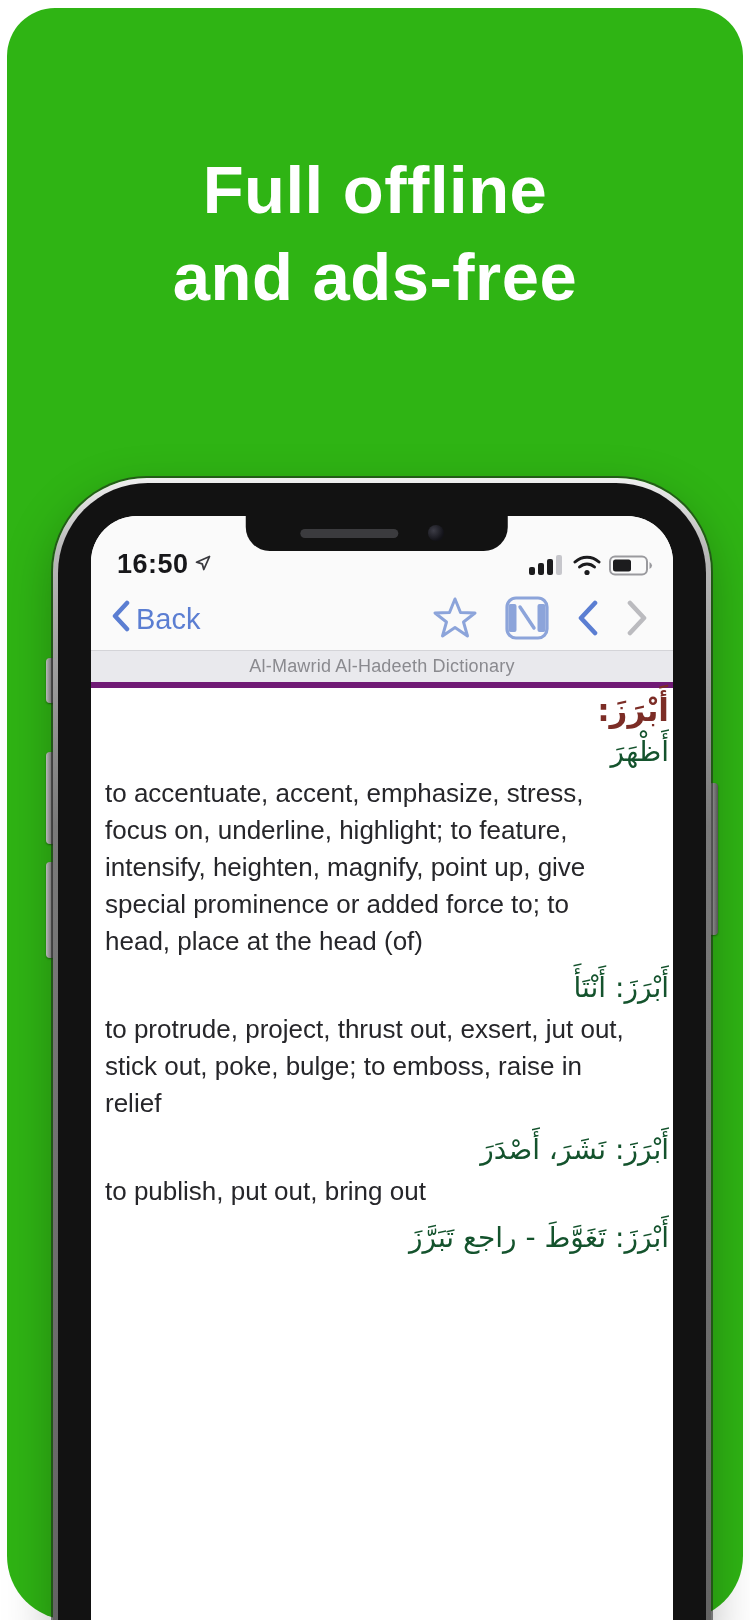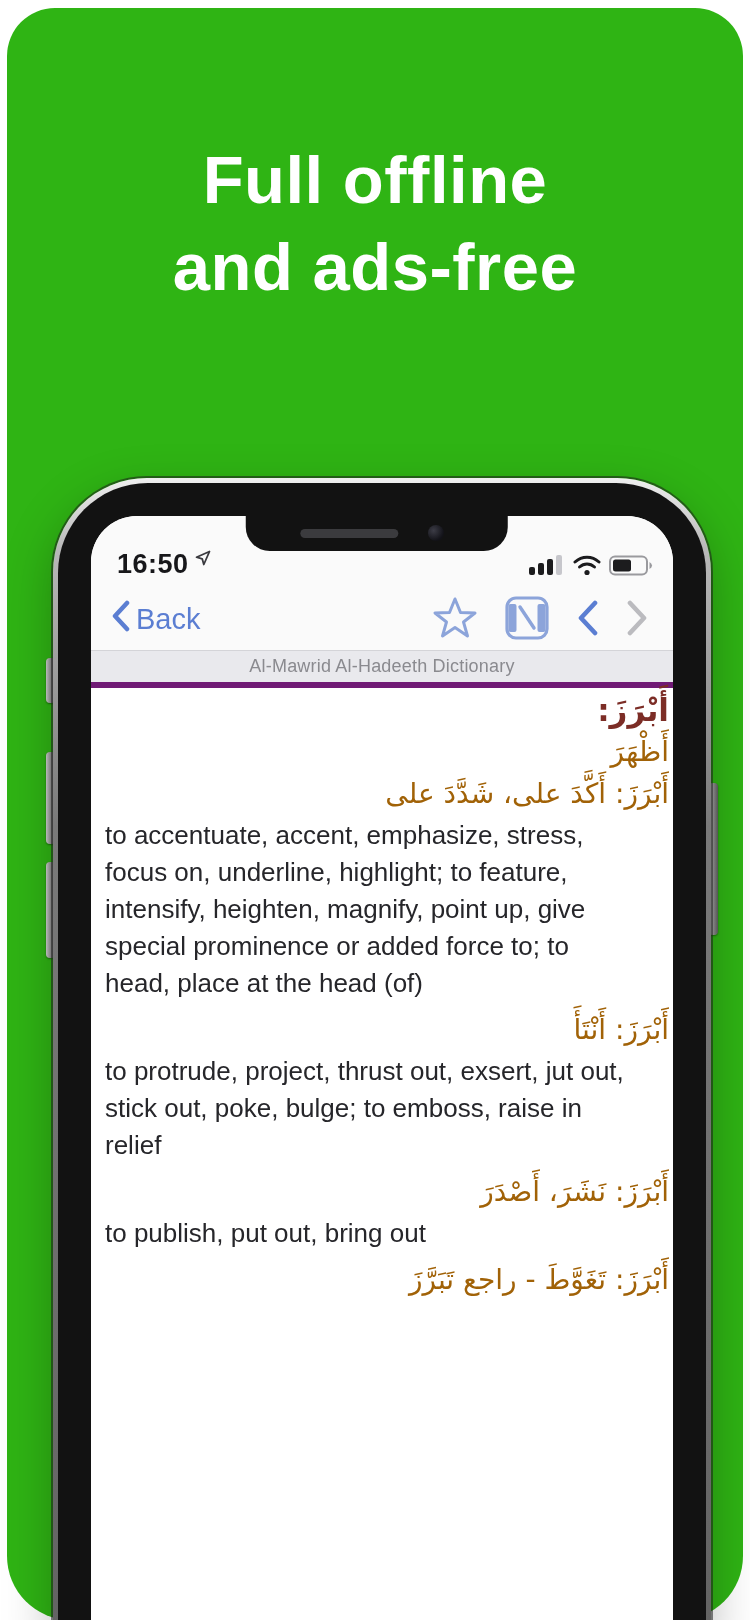--- a/index.html
+++ b/index.html
@@ -7,21 +7,21 @@
     width:750px;height:1620px;position:relative;overflow:hidden;
     background:#ffffff;font-family:"Liberation Sans",sans-serif;
   }
   
   .promo-card{
     position:absolute;left:7px;right:7px;top:8px;bottom:0;
     background:#2fb414;
     border-radius:48px 48px 64px 64px;
   }
   .hero{
-    position:absolute;top:128px;left:0;width:100%;
+    position:absolute;top:138px;left:0;width:100%;
     text-align:center;color:#ffffff;font-weight:700;
     font-size:67px;line-height:87px;letter-spacing:.5px;
     font-family:"Liberation Sans","DejaVu Sans",sans-serif;
   }
   
   .side-btn{
     position:absolute;width:9px;border-radius:4px;
     background:linear-gradient(90deg,#cfcfcf,#8e8e8e 55%,#5f5f5f);
     box-shadow:0 1px 2px rgba(0,0,0,.4);
   }
@@ -58,21 +58,21 @@
     position:absolute;top:9px;left:50%;transform:translateX(320%);
     width:16px;height:16px;border-radius:50%;
     background:radial-gradient(circle at 35% 35%,#3c3c46,#121218 70%);
   }
   
   .statusbar{
     height:70px;background:#fafafa;
     display:flex;justify-content:space-between;align-items:flex-end;
     padding:0 20px 6px 26px;box-sizing:border-box;
   }
-  .time-wrap{display:flex;gap:5px;}
+  .time-wrap{display:flex;align-items:center;gap:5px;}
   .time{font-size:27px;font-weight:700;color:#17171a;letter-spacing:.5px;}
   .status-icons{display:flex;align-items:center;gap:8px;}
   
   .navbar{
     height:64px;background:#fafafa;
     display:flex;align-items:center;
     padding:0 24px 0 20px;box-sizing:border-box;
   }
   .back-btn{display:flex;align-items:flex-end;gap:5px;cursor:pointer;}
   .back-label{color:#5b7ed2;font-size:29px;}
@@ -93,21 +93,21 @@
   .line{white-space:pre-line;}
   .line-headword{
     direction:rtl;text-align:right;
     font-family:"DejaVu Sans",sans-serif;
     font-size:31px;line-height:40px;font-weight:700;
     color:#7c2d26;margin:2px 0 0 0;
   }
   .line-arabic{
     direction:rtl;text-align:right;
     font-family:"DejaVu Sans",sans-serif;
-    font-size:28px;line-height:40px;color:#a16207;margin:2px 0 2px 0;
+    font-size:28px;line-height:40px;color:#14532d;margin:2px 0 2px 0;
   }
   .line-english{
     direction:ltr;text-align:left;
     font-family:"Liberation Sans",sans-serif;
     font-size:26px;line-height:37px;color:#26262a;margin:3px 0 8px 0;
   }
 </style>
 </head>
 <body>
 
@@ -203,21 +203,20 @@
           </div>
         </div>
 
         <div class="titleband">
           <span>Al-Mawrid Al-Hadeeth Dictionary</span>
         </div>
 
         <div class="content">
             <div class="line line-headword" dir="rtl">أَبْرَزَ:</div>
             <div class="line line-arabic" dir="rtl">أَظْهَرَ</div>
-            <div class="line line-arabic" dir="rtl">أَبْرَزَ: أَكَّدَ على، شَدَّدَ على</div>
             <div class="line line-english">to accentuate, accent, emphasize, stress,
 focus on, underline, highlight; to feature,
 intensify, heighten, magnify, point up, give
 special prominence or added force to; to
 head, place at the head (of)</div>
             <div class="line line-arabic" dir="rtl">أَبْرَزَ: أَنْتَأَ</div>
             <div class="line line-english">to protrude, project, thrust out, exsert, jut out,
 stick out, poke, bulge; to emboss, raise in
 relief</div>
             <div class="line line-arabic" dir="rtl">أَبْرَزَ: نَشَرَ، أَصْدَرَ</div>

